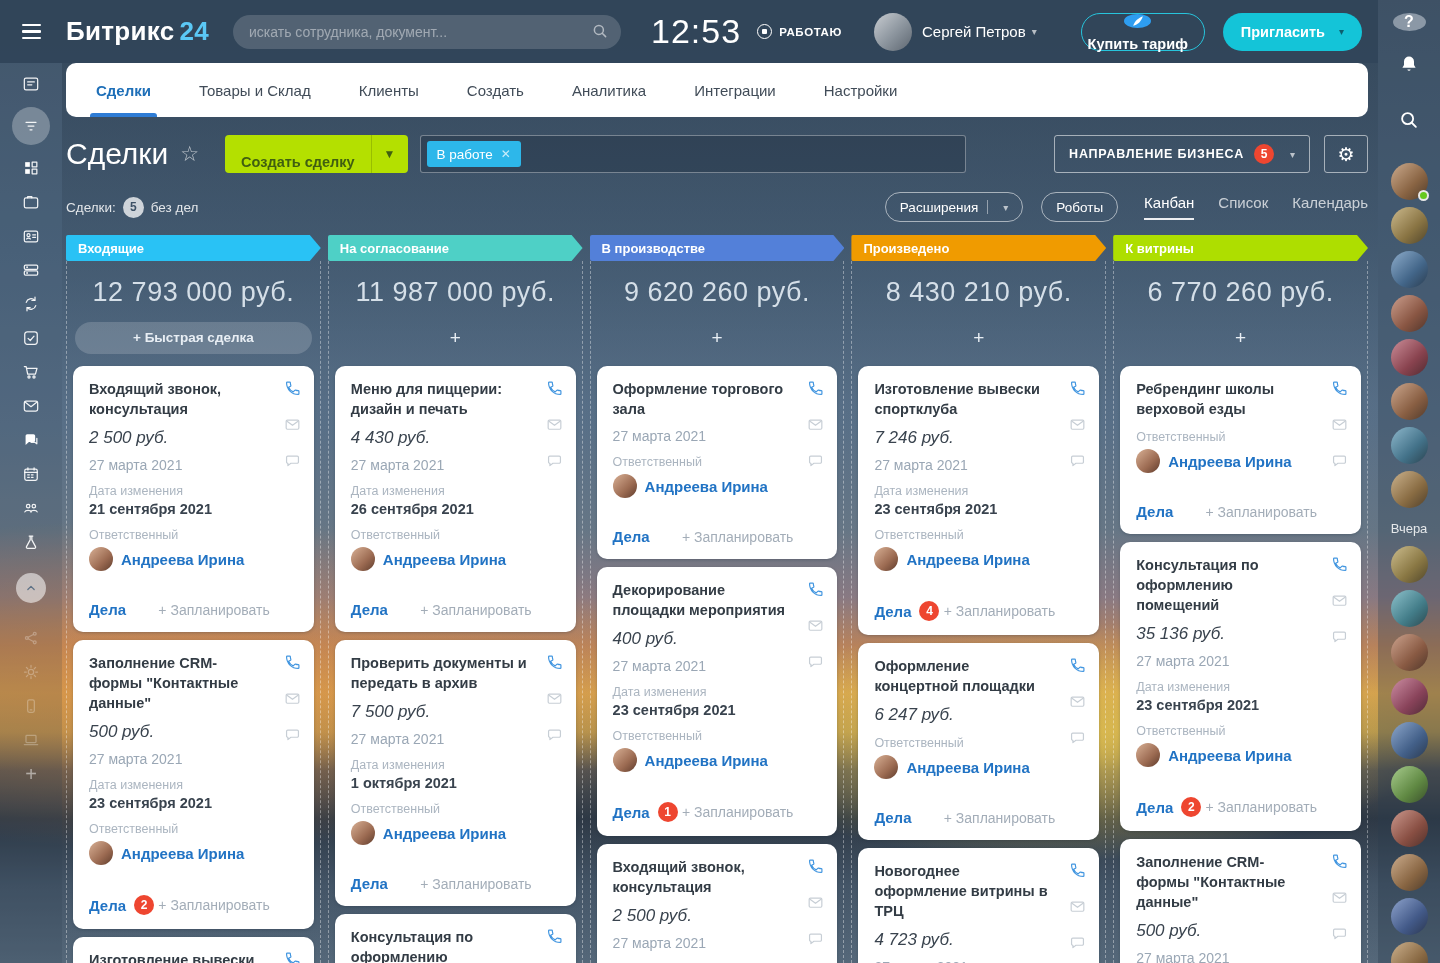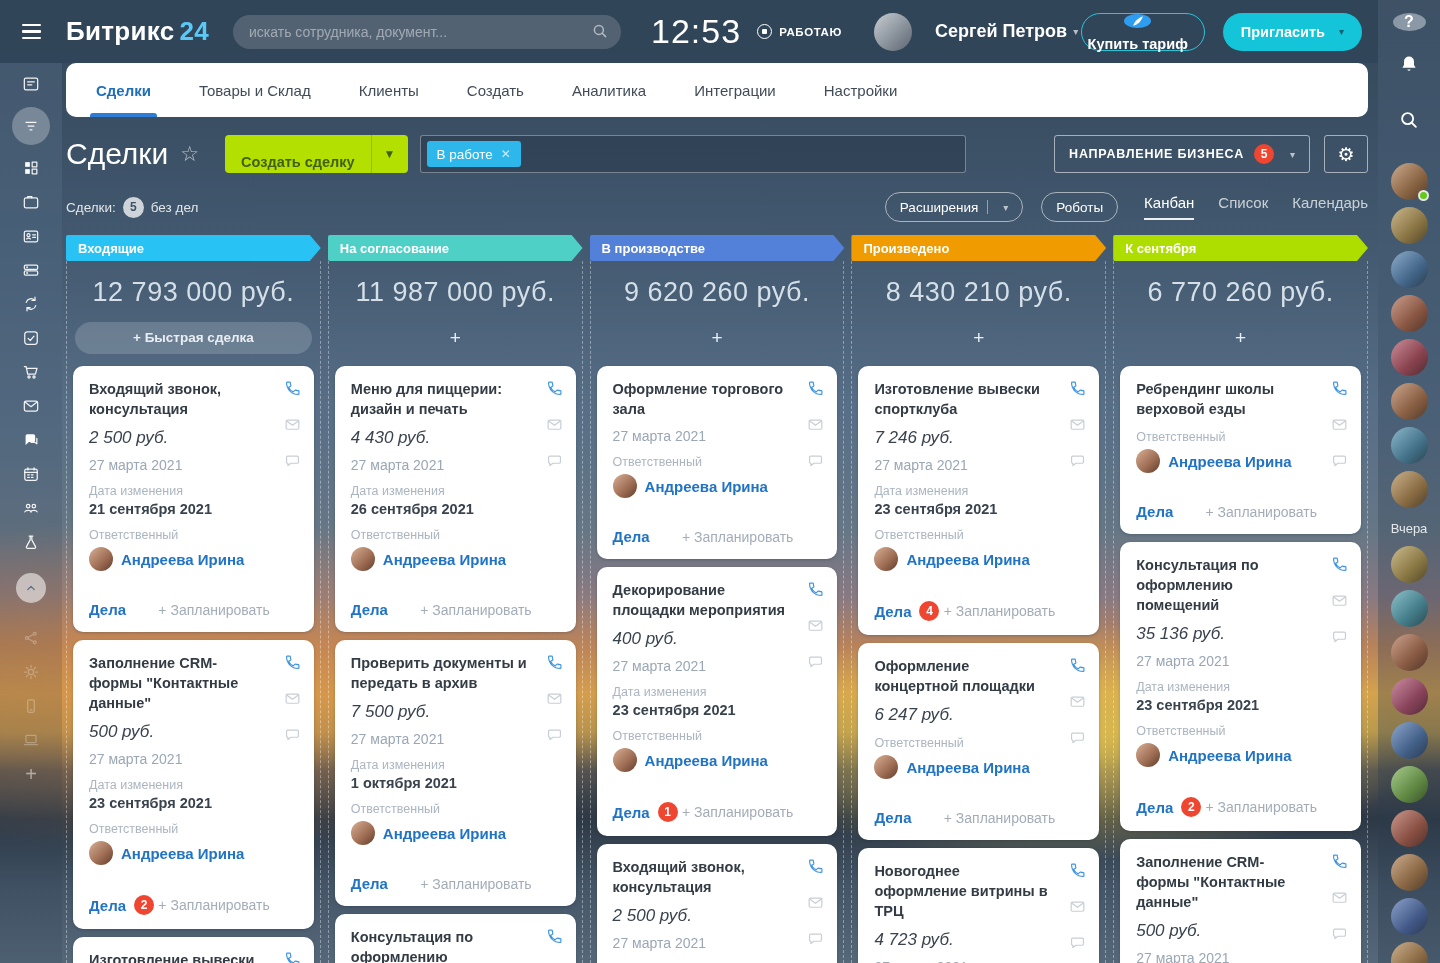--- a/index.html
+++ b/index.html
@@ -24,21 +24,21 @@
   .searchbox input { width:100%; height:34px; border:none; outline:none; border-radius:17px; background:rgba(255,255,255,.16); color:#fff; font-size:14px; padding:0 38px 0 16px; font-family:inherit; }
   .searchbox input::placeholder { color:rgba(255,255,255,.45); }
   .searchbox .mag { position:absolute; right:12px; top:7px; opacity:.55; }
   .clock { font-size:34px; font-weight:300; margin-left:30px; letter-spacing:1px; }
   .status { display:flex; align-items:center; gap:7px; margin-left:16px; }
   .rec { width:15px; height:15px; border:1.6px solid #fff; border-radius:50%; position:relative; }
   .rec::after { content:""; position:absolute; left:3.6px; top:3.6px; width:5px; height:5px; background:#fff; border-radius:1px; }
   .status span { font-size:11.5px; font-weight:bold; letter-spacing:.6px; }
   .user { display:flex; align-items:center; margin-left:32px; cursor:pointer; }
   .ava-top { width:38px; height:38px; border-radius:50%; background:linear-gradient(135deg,#c9cdd2,#8b949d 55%,#5d6670); }
-  .user-name { font-size:18px; font-weight:bold; margin-left:23px; }
+  .user-name { font-size:15px; font-weight:normal; margin-left:10px; }
   .caret { font-size:10px; color:rgba(255,255,255,.65); margin-left:6px; }
   .btn-buy { margin-left:auto; display:flex; align-items:center; gap:8px; height:38px; border:1.6px solid #27c4dc; border-radius:19px; padding:0 16px 0 6px; cursor:pointer;flex-direction:column; }
   .rocket-circle { width:27px; height:27px; border-radius:50%; background:#2e9df0; display:flex; align-items:center; justify-content:center; }
   .btn-buy span.lbl { font-size:14.5px; font-weight:bold; }
   .btn-invite { margin-left:18px; height:38px; background:#14c4d8; border-radius:19px; display:flex; align-items:center; gap:8px; padding:0 18px; cursor:pointer; }
   .btn-invite span.lbl { font-size:14.5px; font-weight:bold; }
   .btn-invite .caret { color:rgba(10,70,85,.8); }
 
   
   .left-rail { grid-column:1; grid-row:2; background:rgba(42,60,78,.28); display:flex; flex-direction:column; align-items:center; padding-top:4px; }
@@ -642,21 +642,21 @@
                   </svg></span>
               </div>
               <div class="ctitle">Новогоднее оформление витрины в ТРЦ</div>
               <div class="cprice">4 723 руб.</div>
               <div class="cdate">27 марта 2021</div>
             </div>
           </div>
         </div>
         <div class="kcol">
           <div class="khead" style="background: rgb(174, 222, 0);">
-            <span>К сентября</span>
+            <span>К витрины</span>
           </div>
           <div class="kbody">
             <div class="ksum">6 770 260 руб.</div>
             <div class="kadd">+</div>
             <div class="card">
               <div class="card-icons">
                 <span class="cicon phone"><svg viewBox="0 0 24 24">
                     <path d="M7 10.4c1.2 2.6 3.3 4.7 5.9 5.9l1.9-1.9c.3-.3.7-.4 1-.3 1.1.4 2.2.6 3.4.6.5 0 .9.4.9.9v3c0 .5-.4.9-.9.9C11 19.5 4.5 13 4.5 4.8c0-.5.4-.9.9-.9h3c.5 0 .9.4.9.9 0 1.2.2 2.3.6 3.4.1.3 0 .7-.3 1L7 10.4z"></path>
                   </svg></span>
                 <span class="cicon mail"><svg viewBox="0 0 24 24">

